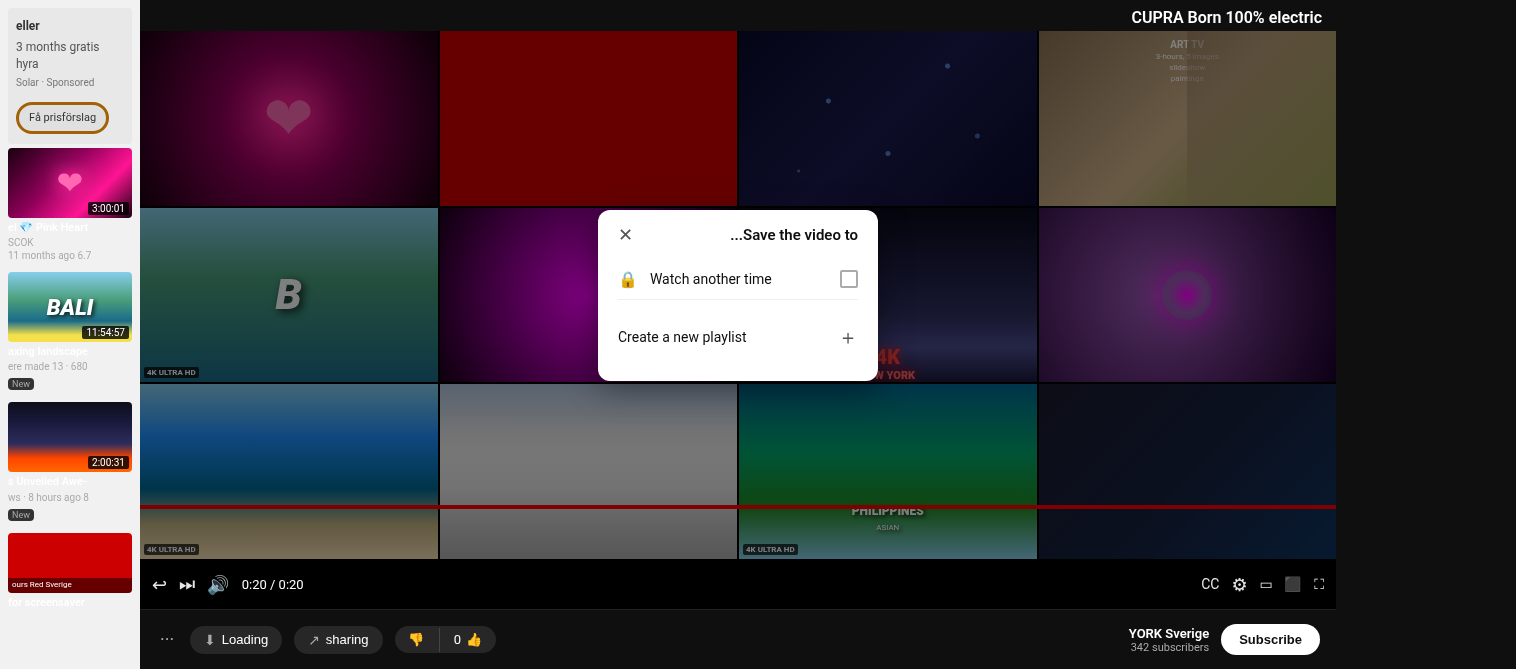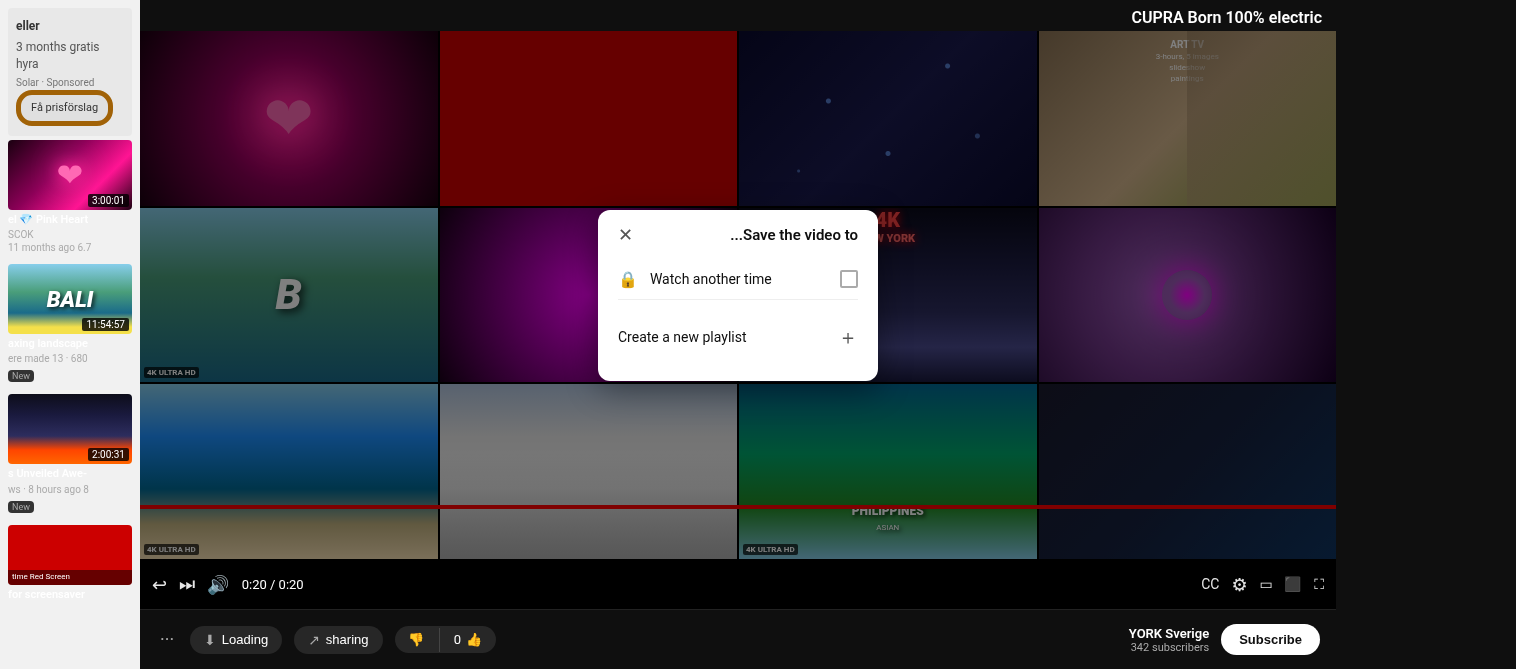--- a/index.html
+++ b/index.html
@@ -41,23 +41,23 @@
       font-size: 12px;
       color: #555;
       margin-top: 4px;
     }
     .ad-block .ad-sponsor {
       font-size: 10px;
       color: #777;
       margin-top: 4px;
     }
     .ad-block .ad-btn {
-      margin-top: 0;
+      margin-top: 12px;
       background: #e0e0e0;
-      border: 5px solid #a16207;
+      border: 3px solid #a16207;
       border-radius: 16px;
       padding: 5px 10px;
       font-size: 11px;
       color: #333;
       cursor: pointer;
       display: inline-block;
     }
 
     .sidebar-video-list {
       display: flex;
@@ -213,21 +213,21 @@
       font-weight: 900;
       color: white;
       text-shadow: 3px 3px 8px rgba(0,0,0,0.8);
       font-style: italic;
     }
     .gt-pink-waves {
       background: radial-gradient(circle at 50% 50%, #ff00ff 0%, #8b008b 50%, #1a001a 100%);
     }
     .gt-4k-ny {
       background: linear-gradient(180deg, #0a0a1a 0%, #1a1a3e 30%, #2d2d5e 60%, #4a4a8e 80%, #1a1a3e 100%);
-      display: flex; align-items: flex-start; justify-content: center;
+      display: flex; align-items: flex-end; justify-content: center;
     }
     .ny-text {
       text-align: center;
       color: #ff6666;
       font-size: 11px;
       font-weight: 900;
       text-shadow: 0 0 10px #ff0000;
     }
     .ny-4k {
       font-size: 20px;
@@ -575,21 +575,21 @@
       </div>
       <div class="sidebar-video-info">
         <div class="sidebar-video-title">s Unveiled Awe-</div>
         <div class="sidebar-video-meta">ws · 8 hours ago 8</div>
         <div class="sidebar-video-badge">New</div>
       </div>
     </div>
 
     <div class="screensaver-item">
       <div class="screensaver-thumb">
-        <div class="screensaver-text-overlay">time Red Screen</div>
+        <div class="screensaver-text-overlay">ours Red Sverige</div>
       </div>
       <div class="sidebar-video-info">
         <div class="sidebar-video-title">for screensaver</div>
       </div>
     </div>
   </div>
 </div>
 
 <div class="main-area">
 

